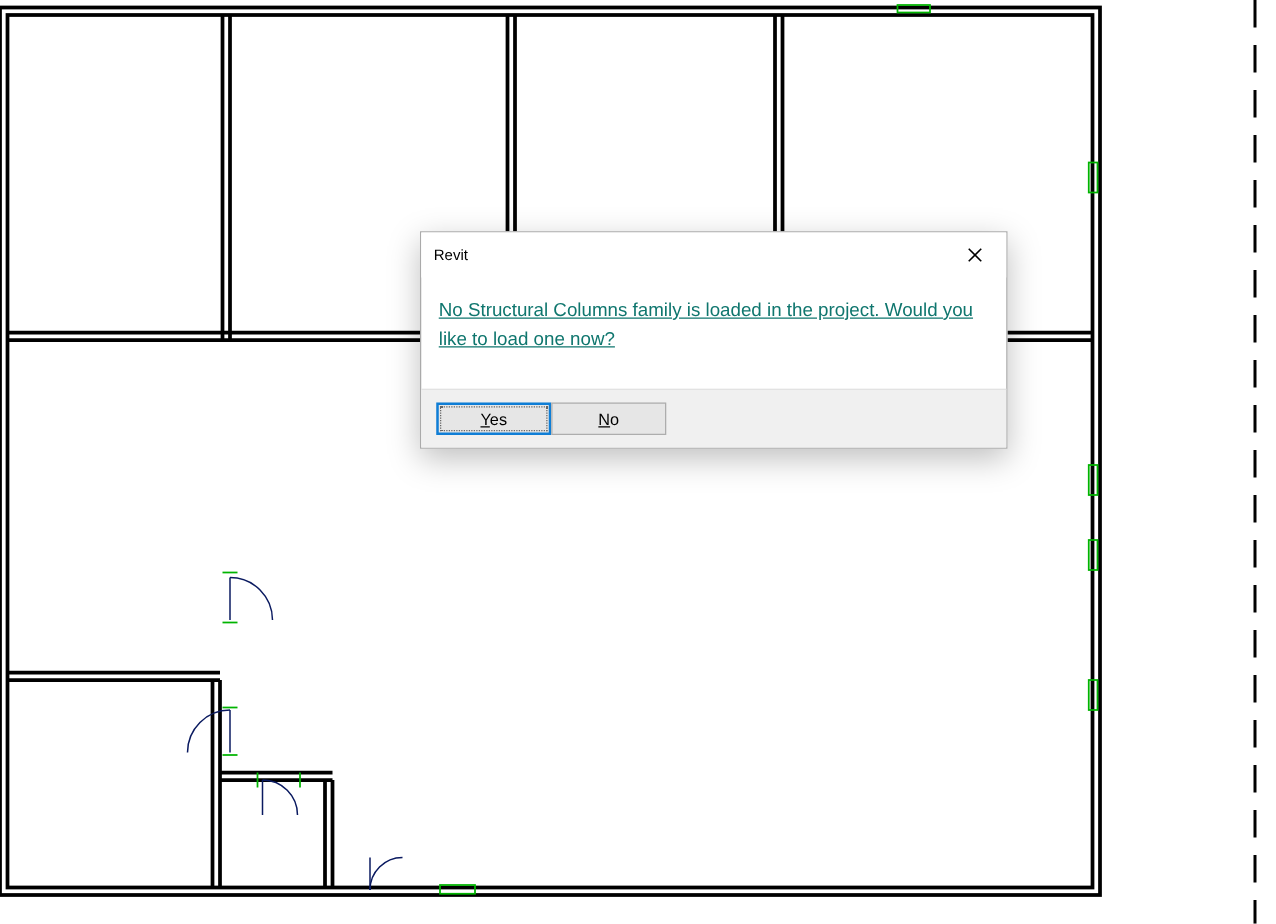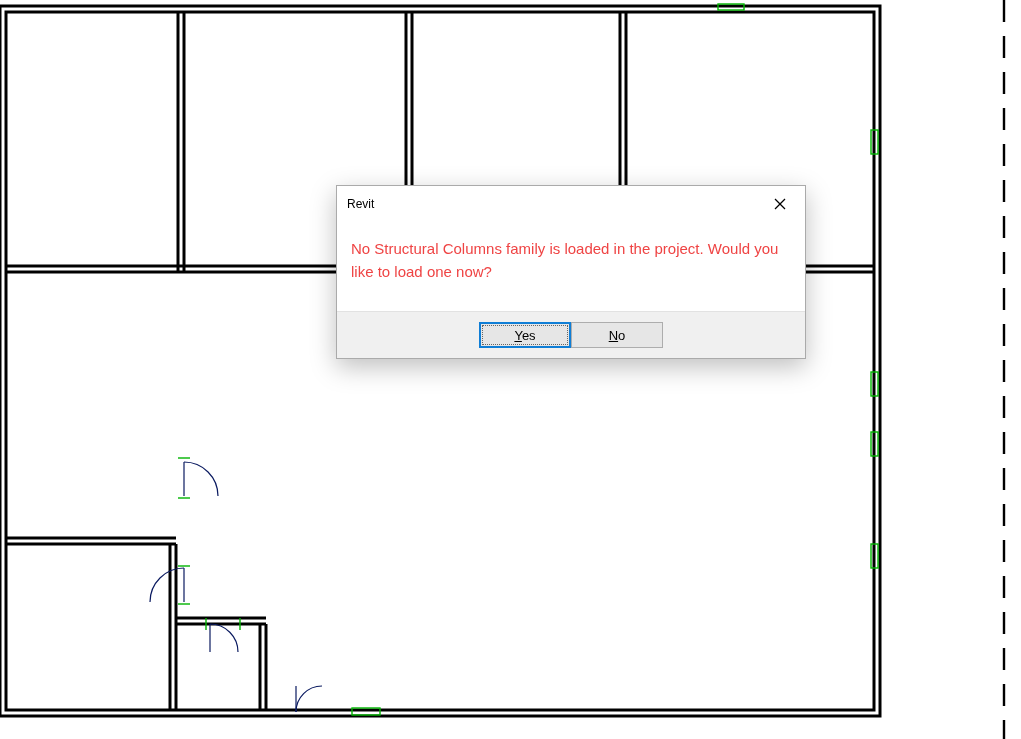--- a/index.html
+++ b/index.html
@@ -52,29 +52,30 @@
       cursor: default;
       background: transparent;
       border: none;
     }
     .close-btn svg { display:block; }
     .dialog-body {
       padding: 16px 14px 28px 14px;
     }
     .dialog-message {
       font-size: 15px;
-      color: #ef4444;
+      color: #0f766e;
       line-height: 1.5;
+      text-decoration: underline;
     }
     .dialog-footer {
       background: #f0f0f0;
       border-top: 1px solid #e2e2e2;
       padding: 10px 12px;
       display: flex;
-      justify-content: center;
+      justify-content: flex-start;
       gap: 0;
     }
     .btn {
       min-width: 92px;
       height: 26px;
       font-size: 13px;
       font-family: inherit;
       background: #e6e6e6;
       border: 1px solid #adadad;
       display: flex;

